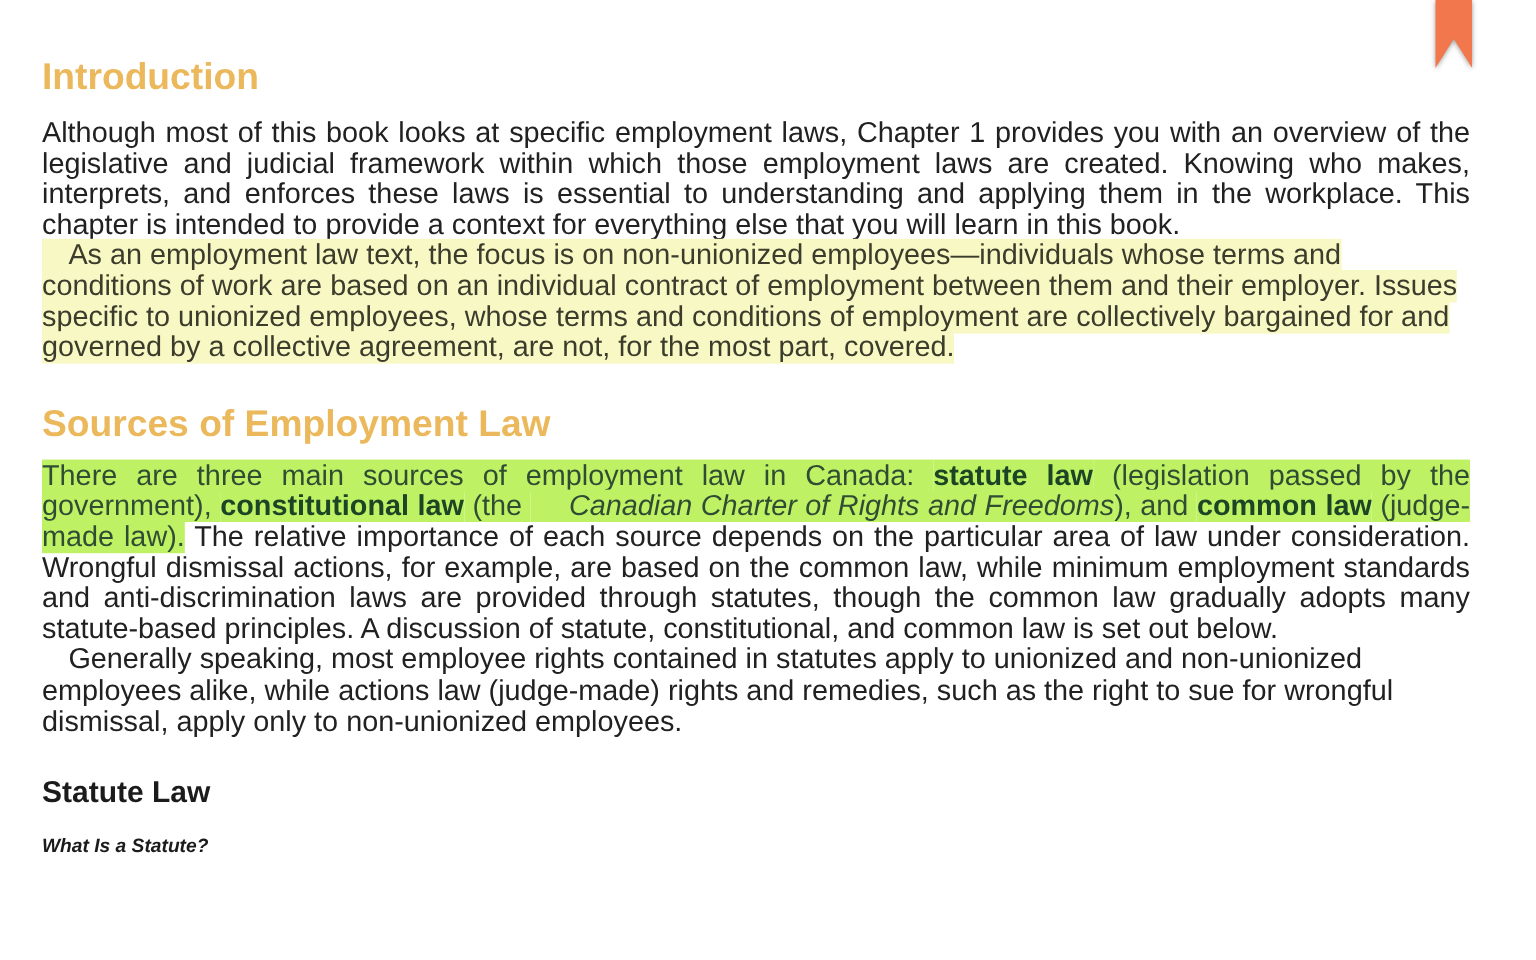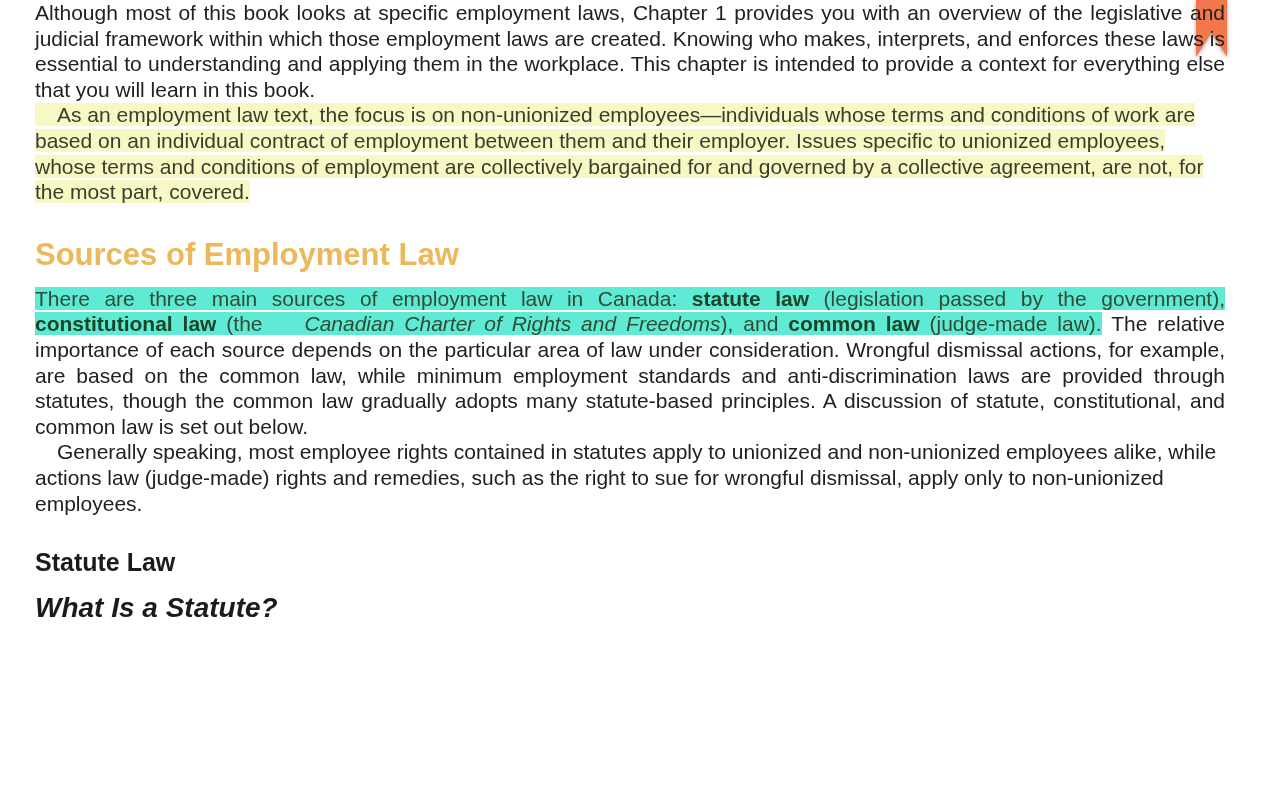--- a/index.html
+++ b/index.html
@@ -10,31 +10,31 @@
     color:#212121;
   }
   .page { position:relative; width:1280px; height:800px; overflow:hidden; background:#fff; }
   .content { position:absolute; left:35px; top:0; width:1190px; }
 
   h1, h2, h3, p { margin:0; }
   h1 { font-size:31px; line-height:36px; font-weight:bold; color:#EBB85C; }
   h1.intro   { margin:46px 0 16px 0; }
   h1.sources { margin:32px 0 13px 0; }
   h2 { font-size:25px; line-height:32px; font-weight:bold; color:#1b1b1b; margin-top:30px; }
-  h3 { font-size:28px; line-height:27px; font-weight:bold; font-style:italic; color:#1b1b1b; margin-top:16px; }
+  h3 { font-size:16px; line-height:27px; font-weight:bold; font-style:italic; color:#1b1b1b; margin-top:16px; }
 
-  p { font-size:21px; line-height:25.6px; }
+  p { font-size:24px; line-height:25.6px; }
   p.justify { text-align:justify; }
   p.indent  { text-indent:22px; }
   p.final   { margin-top:16px; }
 
   .b { font-weight:bold; }
   .i { font-style:italic;padding-left:32px; }
   .hl-yellow { background:#F8F8C5; color:#3B3C2B; }
-  .hl-green  { background:#5eead4; color:#2F4D33; }
+  .hl-green  { background:#bef264; color:#2F4D33; }
   .hl-green.b { color:#1C4526; }
   
   p.indent .hl-yellow:first-child { margin-left:-22px; padding-left:22px; }
 
   .bookmark-wrap { position:absolute; top:0; right:53px; filter:drop-shadow(0 1px 2px rgba(0,0,0,0.38)); }
   .bookmark {
     width:31px; height:57px;
     background:#F2774C;
     clip-path: polygon(0 0, 100% 0, 100% 100%, 50% 57%, 0 100%);
   }
@@ -43,20 +43,21 @@
 <body>
 
 <div class="page">
 
   <div class="bookmark-wrap">
     <div class="bookmark"></div>
   </div>
 
   <div class="content">
 
+    <h1 class="intro">Introduction</h1>
 
     <p class="justify"><span>Although most of this book looks at specific employment laws, Chapter 1 provides you with an overview of the legislative and judicial framework within which those employment laws are created. Knowing who makes, interprets, and enforces these laws is essential to understanding and applying them in the workplace. This chapter is intended to provide a context for everything else that you will learn in this book.</span></p>
 
     <p class="indent"><span class="hl-yellow">As an employment law text, the focus is on non-unionized employees—individuals whose terms and conditions of work are based on an individual contract of employment between them and their employer. Issues specific to unionized employees, whose terms and conditions of employment are collectively bargained for and governed by a collective agreement, are not, for the most part, covered.</span></p>
 
     <h1 class="sources">Sources of Employment Law</h1>
 
     <p class="justify"><span class="hl-green">There are three main sources of employment law in Canada: </span><span class="b hl-green">statute law</span><span class="hl-green"> (legislation passed by the government), </span><span class="b hl-green">constitutional law</span><span class="hl-green"> (the </span><span class="i hl-green">Canadian Charter of Rights and Freedoms</span><span class="hl-green">), and </span><span class="b hl-green">common law</span><span class="hl-green"> (judge-made law).</span><span> The relative importance of each source depends on the particular area of law under consideration. Wrongful dismissal actions, for example, are based on the common law, while minimum employment standards and anti-discrimination laws are provided through statutes, though the common law gradually adopts many statute-based principles. A discussion of statute, constitutional, and common law is set out below.</span></p>
 
     <p class="indent"><span>Generally speaking, most employee rights contained in statutes apply to unionized and non-unionized employees alike, while actions law (judge-made) rights and remedies, such as the right to sue for wrongful dismissal, apply only to non-unionized employees.</span></p>

